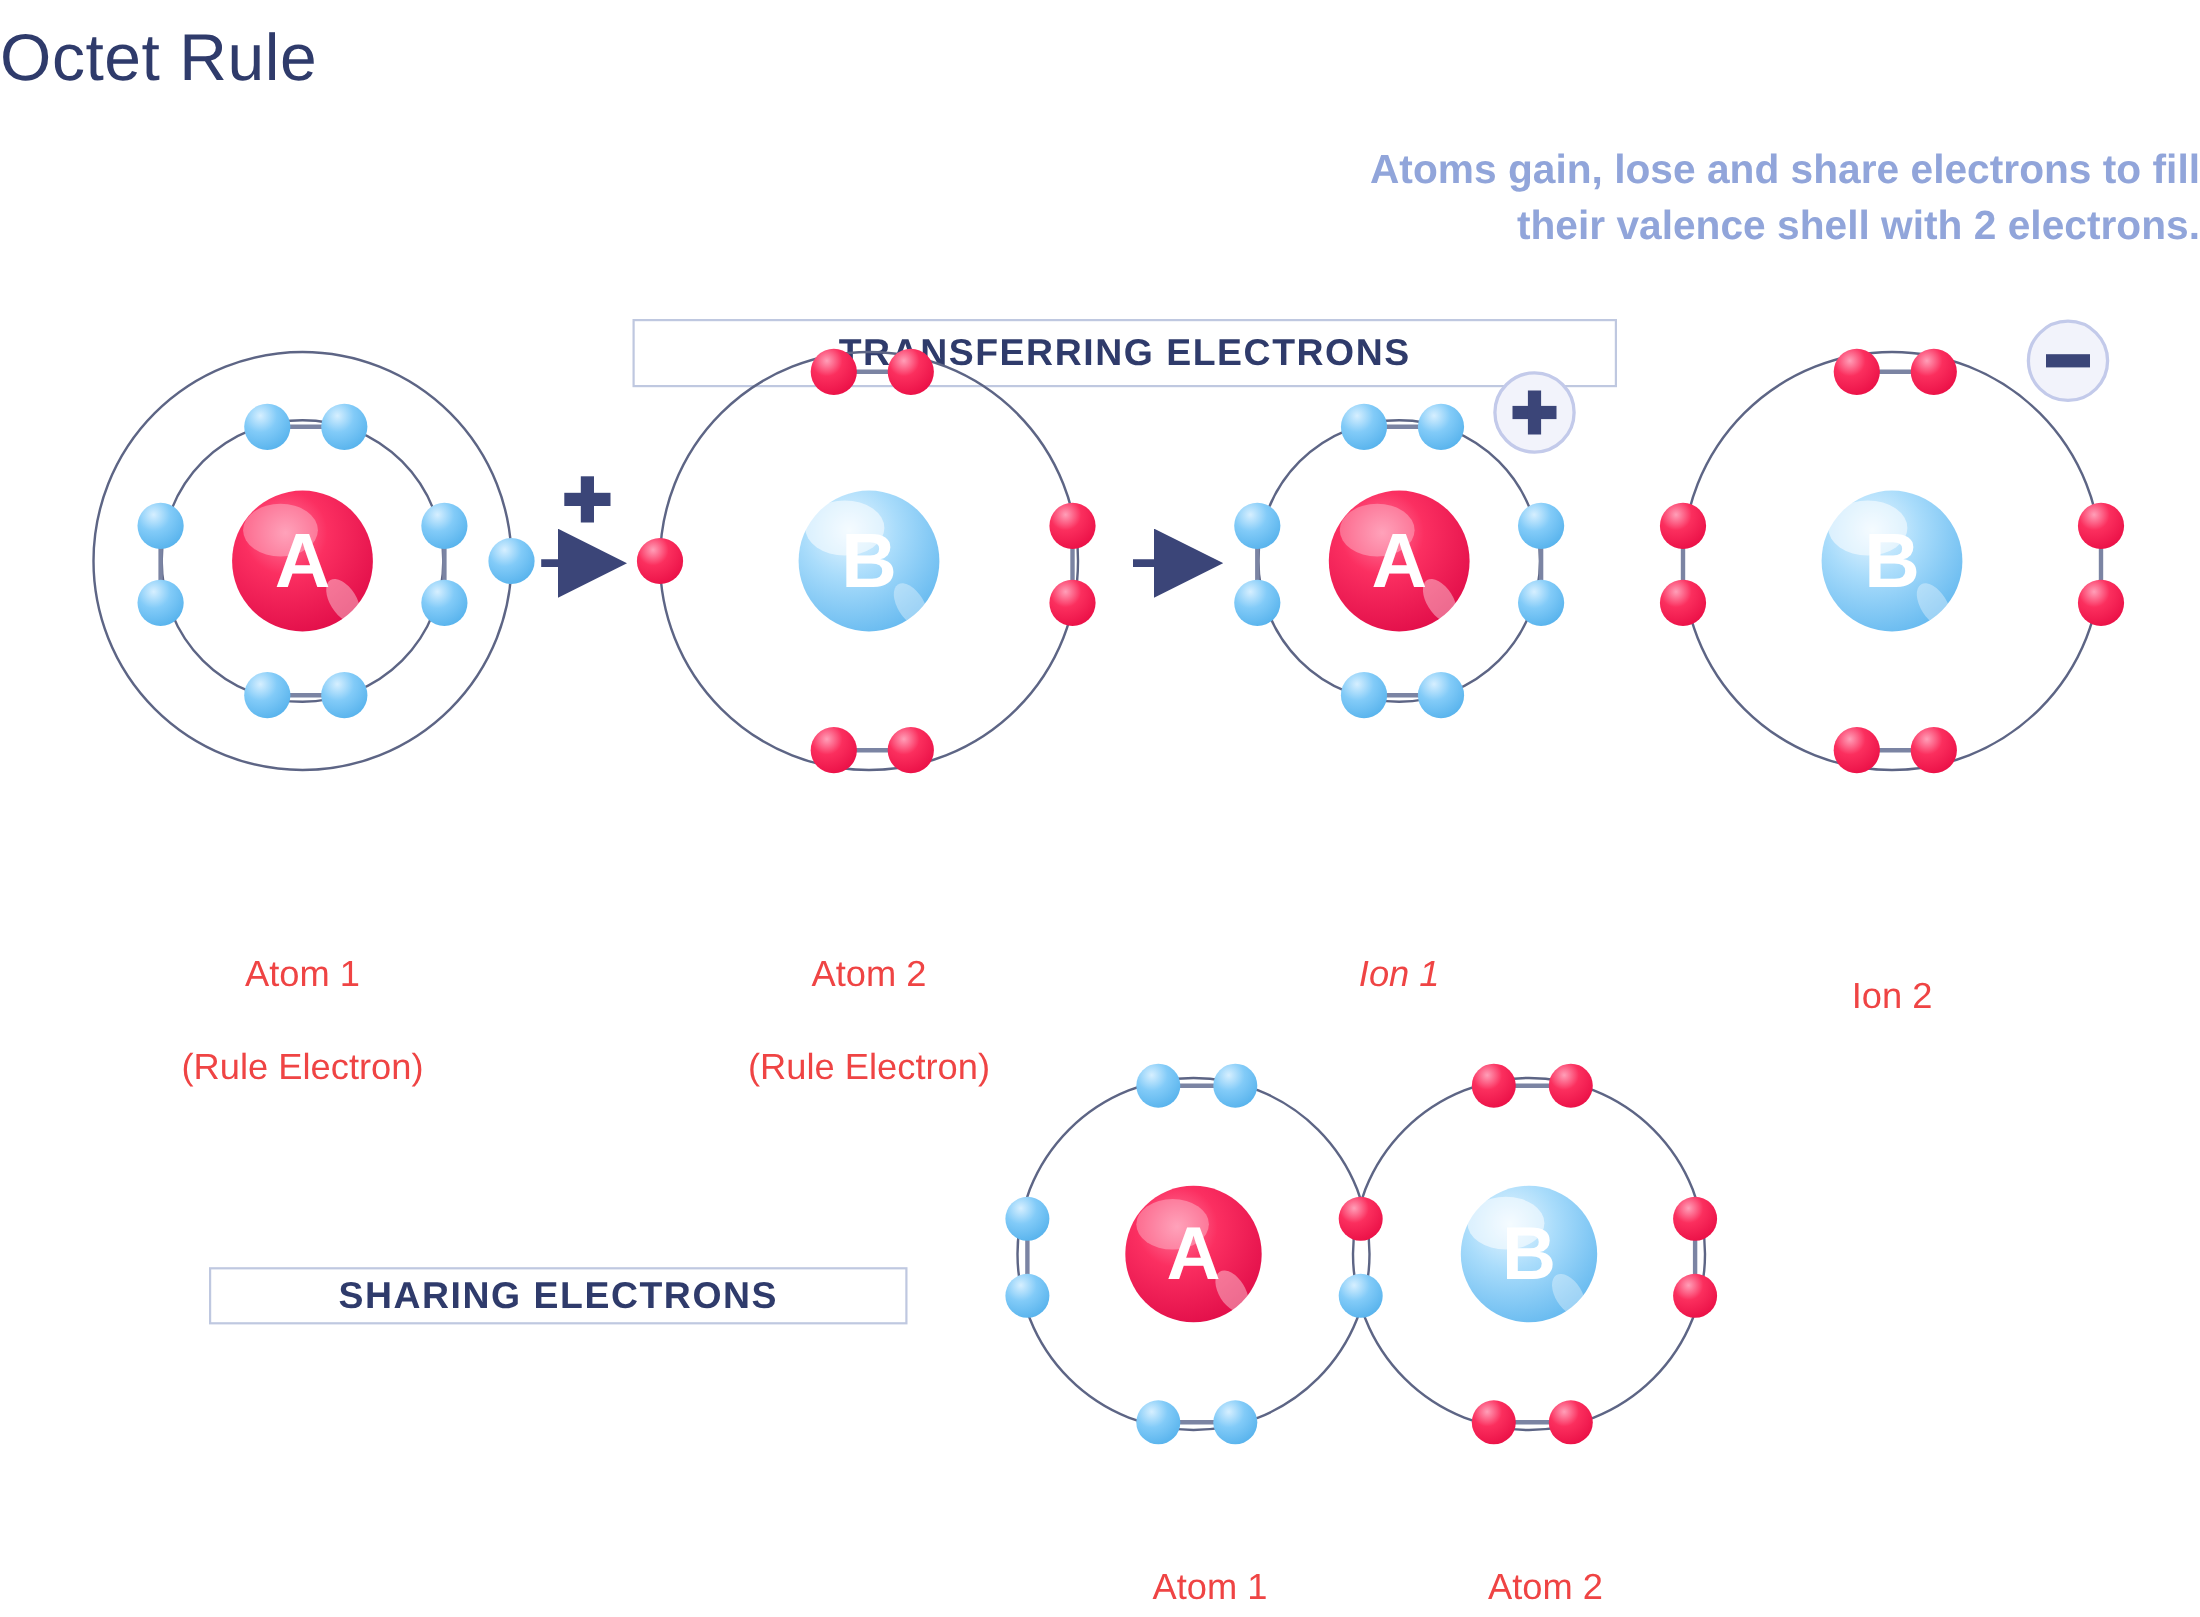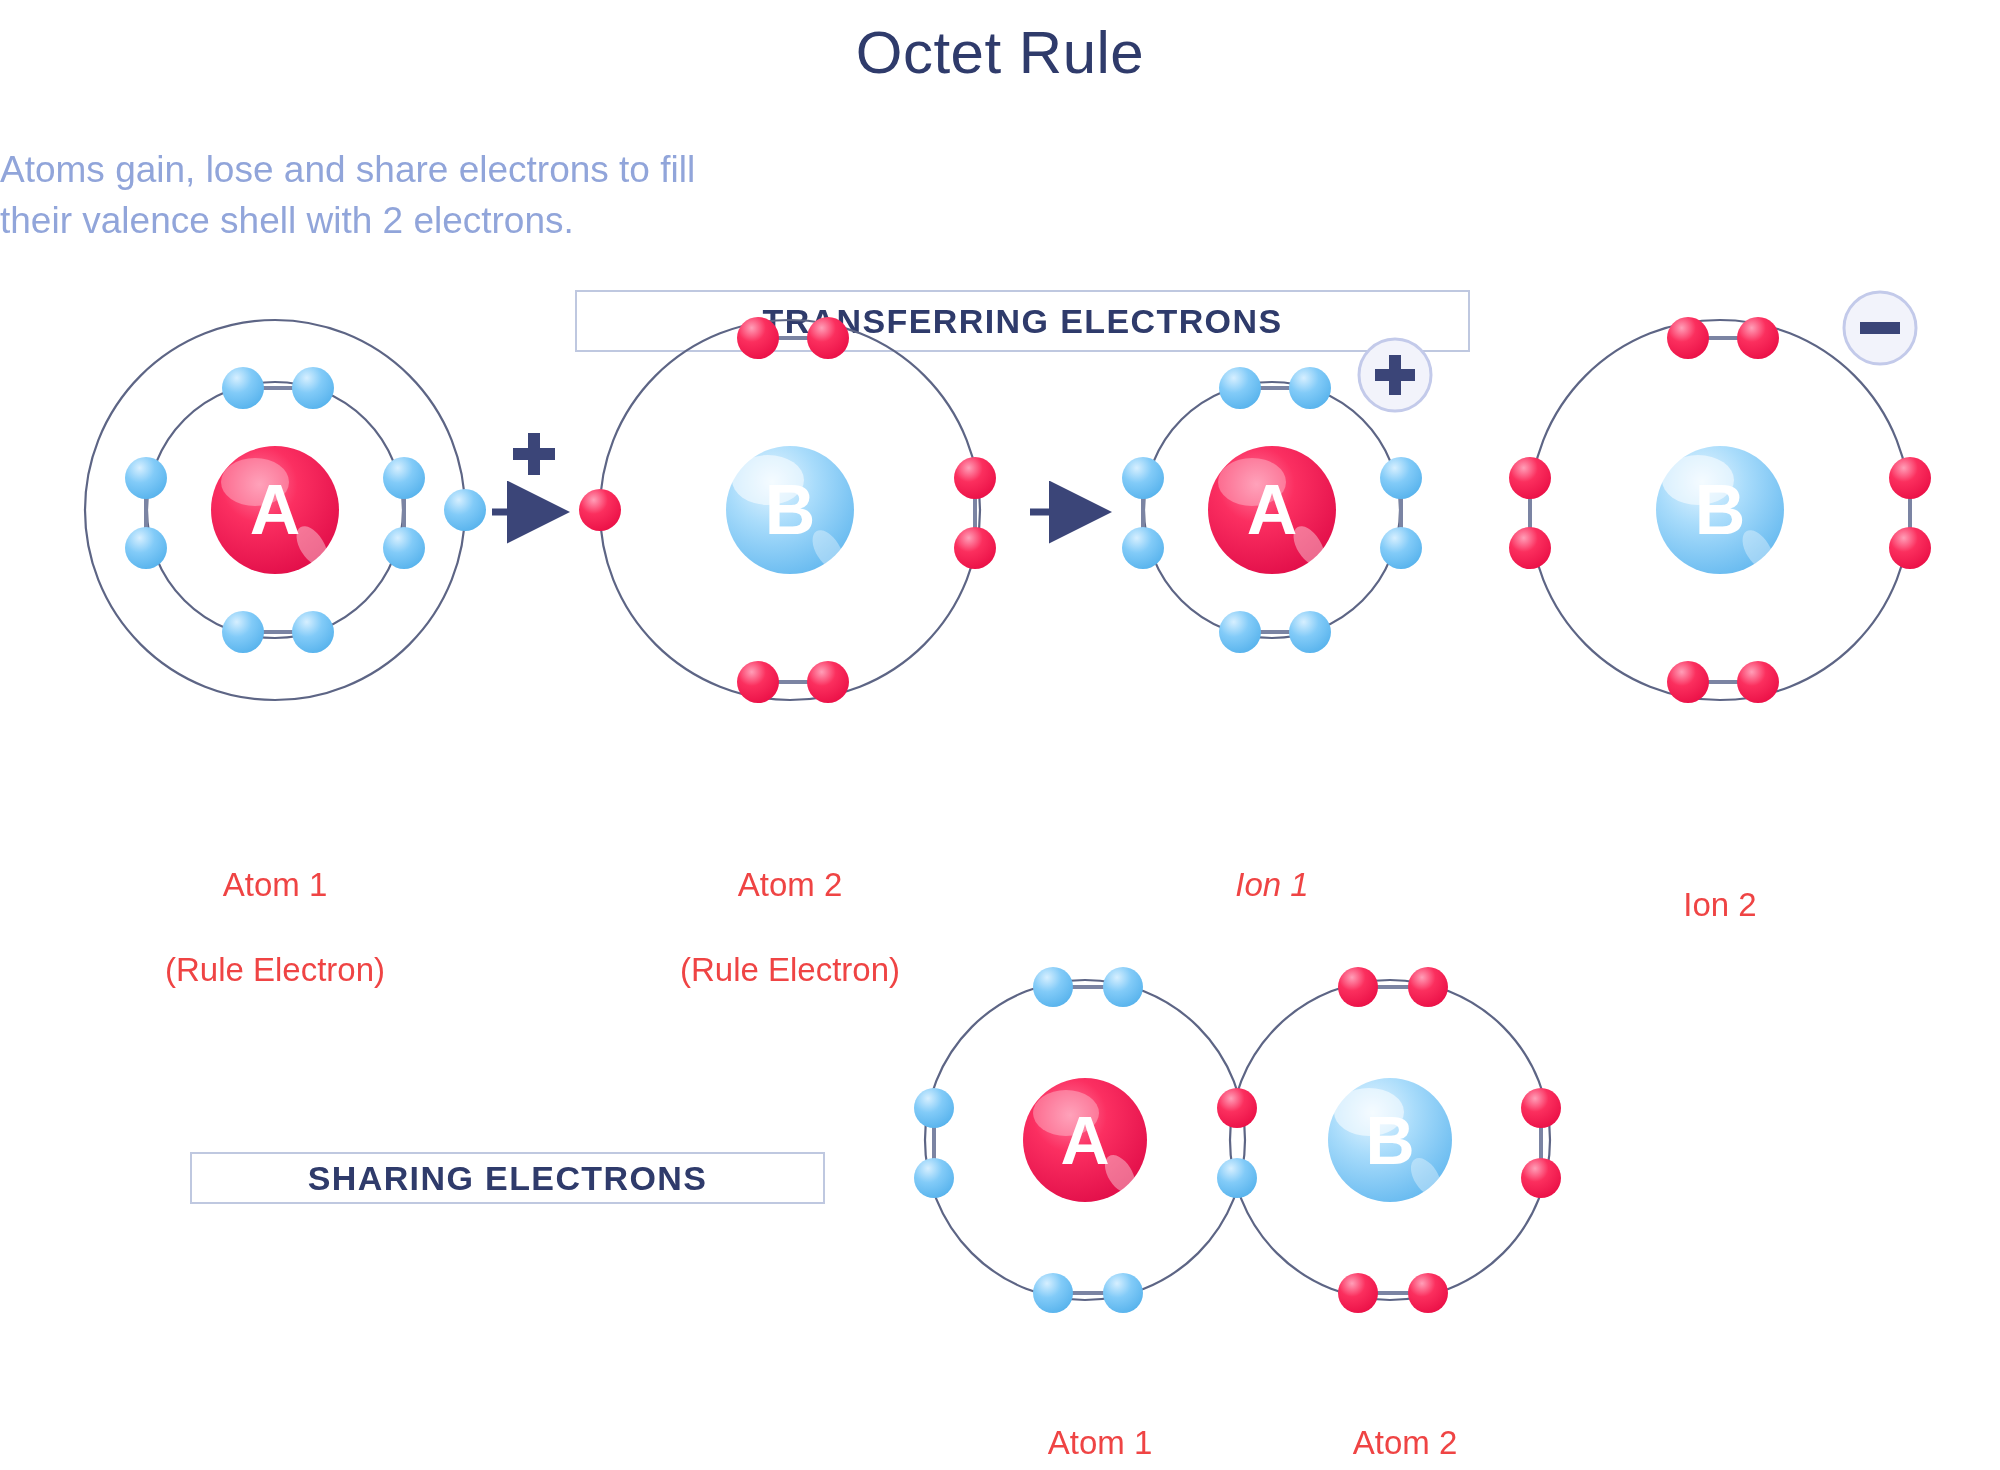--- a/index.html
+++ b/index.html
@@ -8,31 +8,30 @@
     width: 2000px; height: 1470px;
     background: #ffffff;
     font-family: "Liberation Sans", sans-serif;
     overflow: hidden;
     position: relative;
   }
   #stage { position:absolute; inset:0; }
 
   .title {
     position:absolute; left:0; right:0; top: 18px;
-    text-align:center;
     font-size: 60px;
     font-weight: 400;
     color: #2f3b6b;
     letter-spacing: 0.5px;
   }
   .subtitle {
-    position:absolute; left:0; right:0; top: 144px;
-    text-align:left;
+    position:absolute; left:0; right:0; top: 128px;
+    text-align:right;
     font-size: 37px;
-    font-weight: 400;
+    font-weight: 700;
     color: #91a5da;
     line-height: 1.38;
   }
   .subtitle span { display:block; }
 
   .section-label {
     position:absolute;
     border: 2px solid #bfc8e0;
     background: #ffffff;
     color: #2f3b6b;

